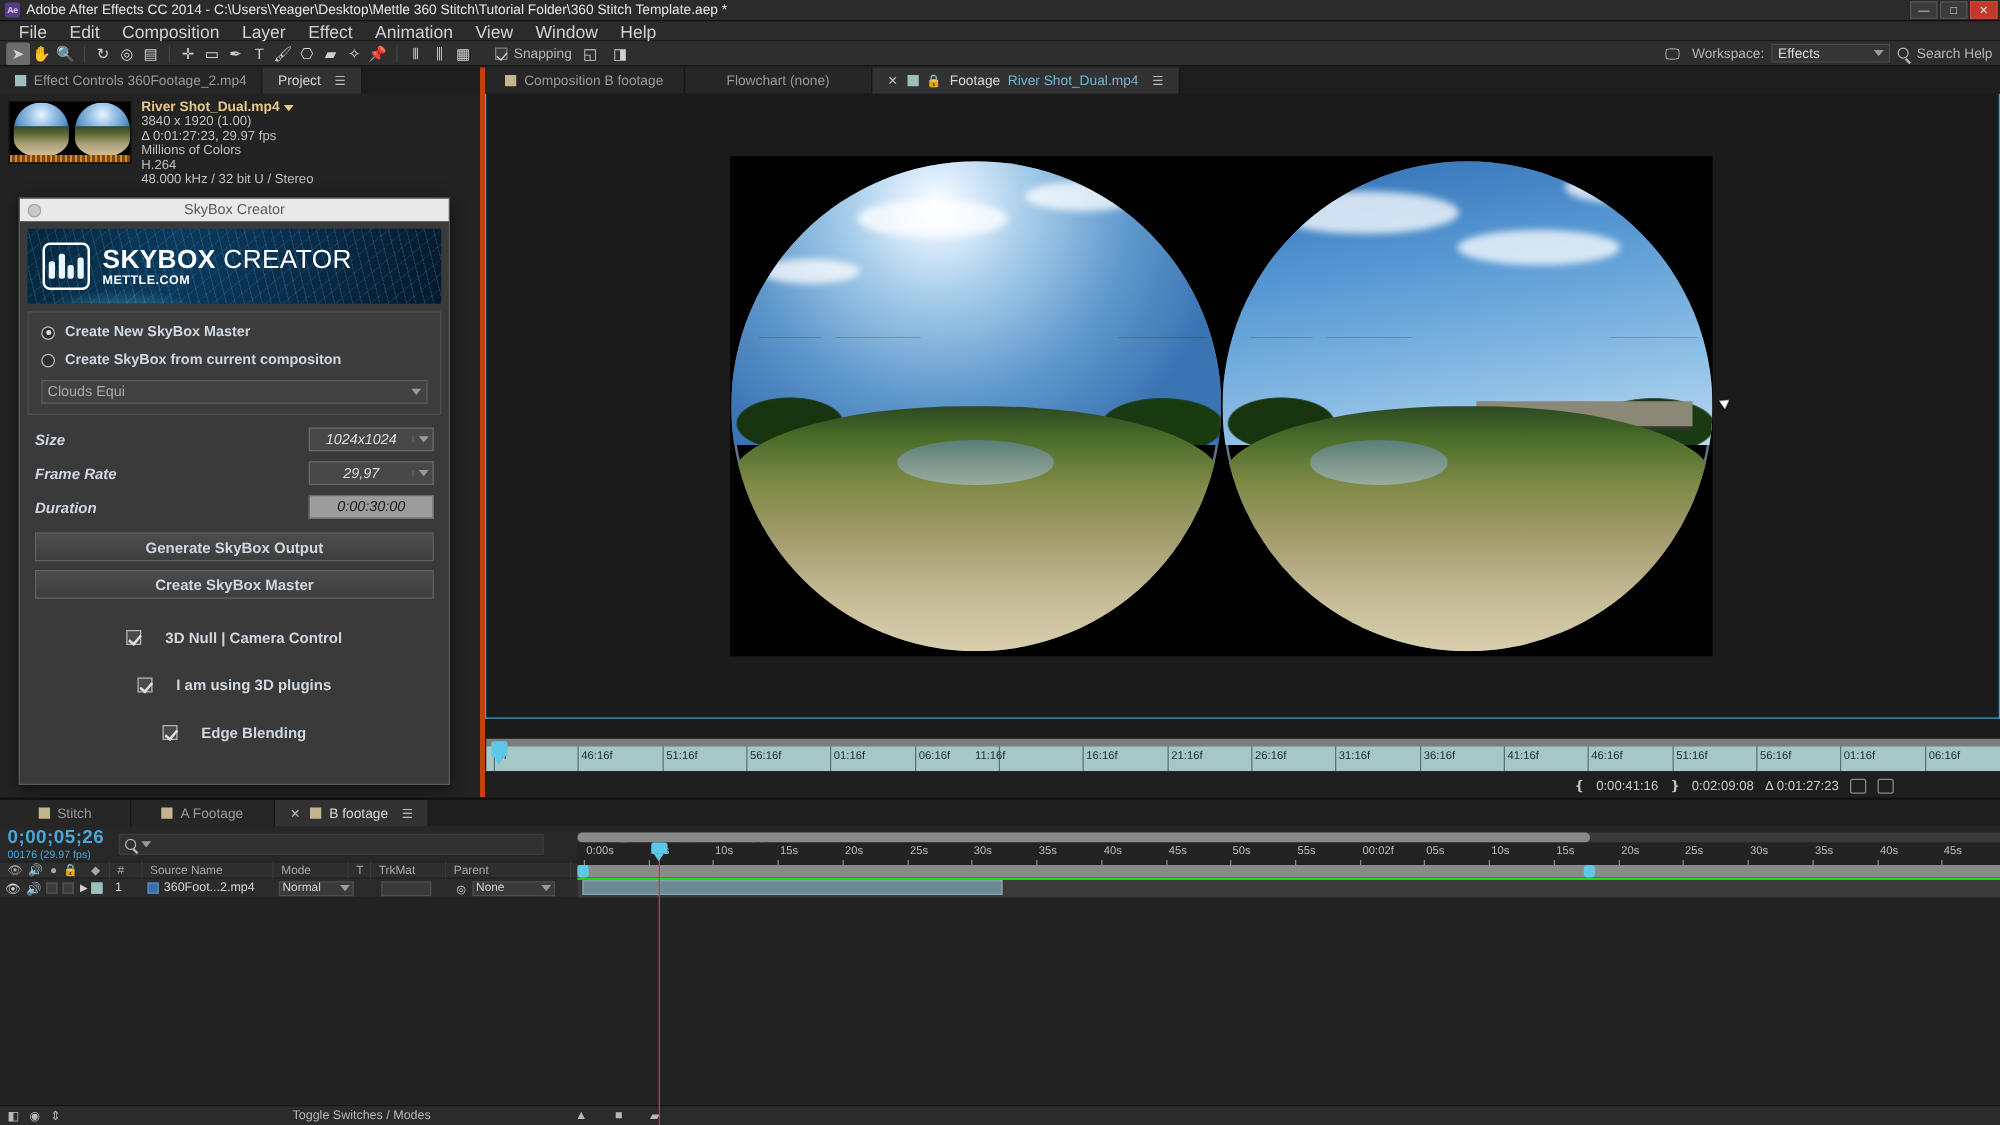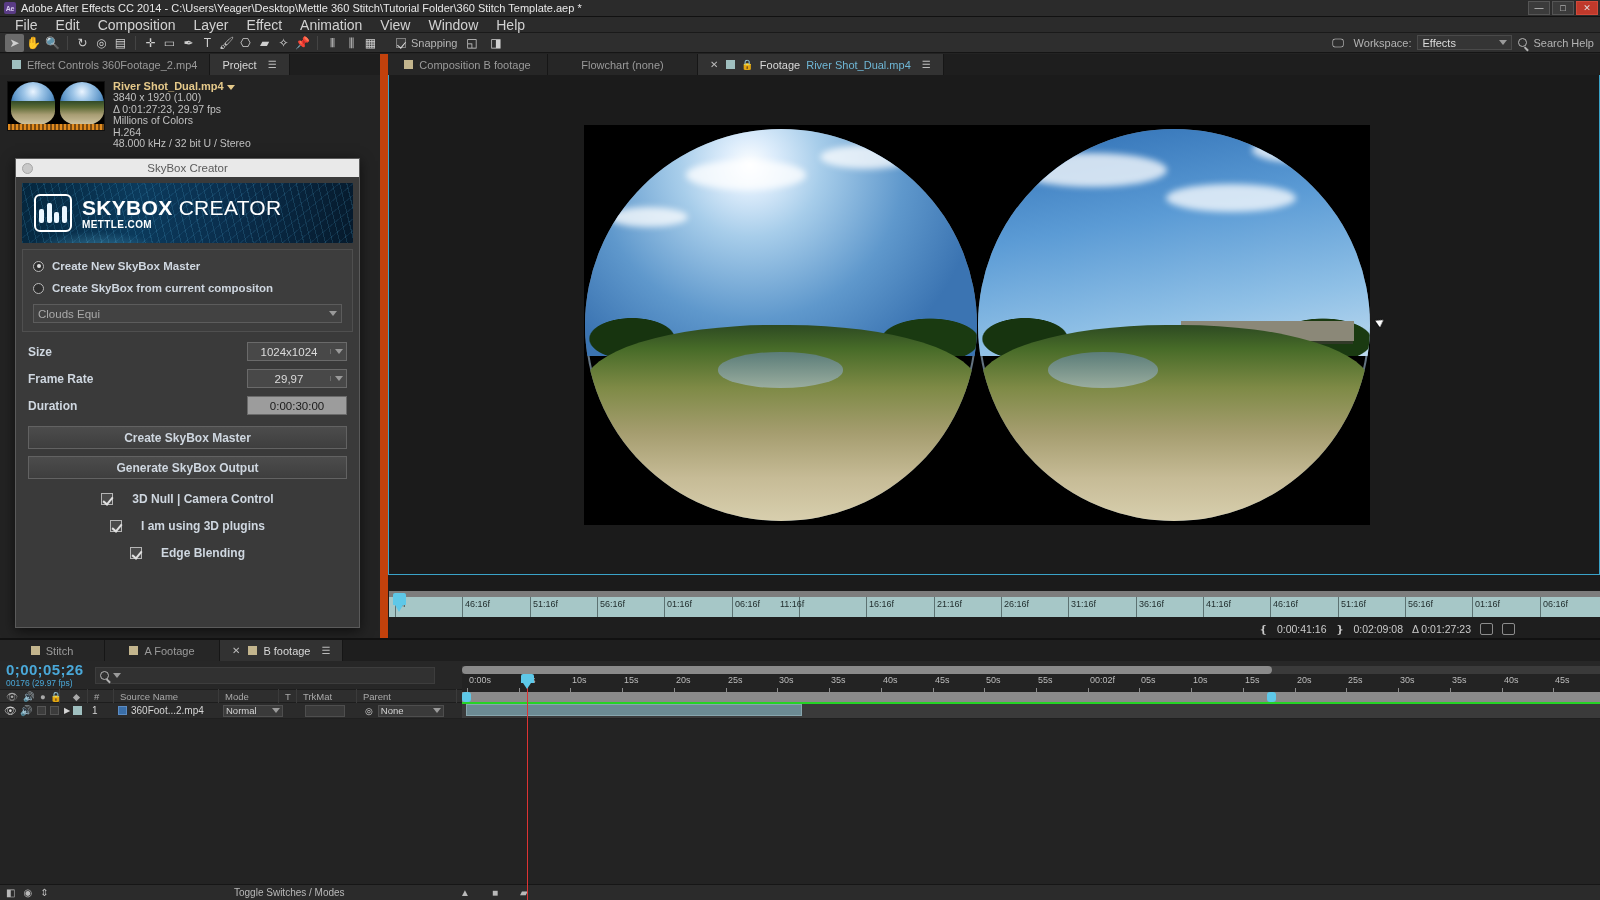--- a/index.html
+++ b/index.html
@@ -39,21 +39,21 @@
     border:solid #ddd; border-width:0 1.6px 1.6px 0; transform:rotate(40deg); }
   .ws-right { position:absolute; right:6px; display:flex; align-items:center; gap:6px; }
   .ws-select { background:#353535; border:1px solid #4a4a4a; height:15px; min-width:95px;
     display:flex; align-items:center; padding:0 4px; justify-content:space-between;
     color:#ddd; font-size:11px;}
   .lab { color:#b4b4b4; font-size:11px; }
 
   
   .mid { position:absolute; left:0; top:54px; width:1600px; height:584px; }
   .leftpane { position:absolute; left:0; top:0; width:388px; height:584px; background:#232323;
-     border-right:8px solid #c2410c;}
+     border-right:4px solid #c2410c;}
   .rightpane { position:absolute; left:388px; top:0; width:1212px; height:584px; background:#1b1b1b;}
 
   
   .ptabs { height:21px; background:#1e1e1e; display:flex; align-items:stretch; }
   .ptab { display:flex; align-items:center; gap:6px; padding:0 12px; font-size:11px;
     color:#9a9a9a; background:#262626; border-right:1px solid #161616; position:relative;}
   .ptab.sel { background:#323232; color:#d8d8d8; }
   .ptab .sq { width:9px; height:9px; background:#9fbfbf; display:inline-block;}
   .ptab .sq.tan { background:#c3b58d; }
   .ptab .closex { color:#bbb; font-size:10px; margin-right:2px;}
@@ -107,34 +107,34 @@
   .radio-row { display:flex; align-items:center; gap:8px; margin-bottom:10px; }
   .radio { width:11px; height:11px; border-radius:50%; border:1px solid #b9b9b9; background:#2e2e2e;
      position:relative;}
   .radio.on:after { content:""; position:absolute; left:2.5px; top:2.5px; width:4px; height:4px;
      border-radius:50%; background:#ddd;}
   .rl { font-size:11.5px; color:#cfd7e0; font-weight:bold;}
   .sb-dropdown { height:19px; background:#424242; border:1px solid #5c5c5c; display:flex;
      align-items:center; padding:0 4px; justify-content:space-between; color:#a9a9a9; font-size:11.5px;}
   .dd-arrow { border-left:4px solid transparent; border-right:4px solid transparent;
      border-top:5px solid #9a9a9a; }
-  .sb-fields { padding:6px 12px 0 12px; }
+  .sb-fields { padding:6px 12px 0 12px;font-style:italic; }
   .frow { display:flex; align-items:center; justify-content:space-between; height:27px; }
   .frow .fl { font-size:12px; color:#cfd7e0; font-weight:bold;}
   .fval { width:100px; height:19px; background:#484848; border:1px solid #6a6a6a; display:flex;
      align-items:center; justify-content:space-between; font-size:11.5px; color:#dcdcdc;}
   .fval .v { flex:1; text-align:center;}
   .fval .arrw { width:16px; border-left:1px solid #6a6a6a; display:flex; align-items:center;
      justify-content:center;}
   .fval.input { background:#9c9c9c; border:1px solid #6a6a6a; color:#1a1a1a; }
   .fval.input .v { color:#1a1a1a; }
   .sb-btn { margin:7px 12px 0 12px; height:23px; background:linear-gradient(#4c4c4c,#3e3e3e);
      border:1px solid #626262; display:flex; align-items:center; justify-content:center;
      font-size:12px; color:#cfd7e0; font-weight:bold;}
-  .chk-row { display:flex; align-items:center; justify-content:center; gap:19px; margin-top:13px; }
+  .chk-row { display:flex; align-items:center; justify-content:center; gap:19px; margin-top:24px; }
   .chkbox { width:12px; height:12px; border:1px solid #b5b5b5; background:#4a4a4a; position:relative;}
   .chkbox.on:after { content:""; position:absolute; left:3px; top:1px; width:4px; height:8px;
      border:solid #e0e0e0; border-width:0 2px 2px 0; transform:rotate(40deg);}
   .chk-lbl { font-size:12px; color:#cfd7e0; font-weight:bold;}
 
   
   .viewer { position:absolute; left:0; top:21px; width:1212px; height:500px; background:#1b1b1b;
      border:1px solid #3aa3c9; border-top:none;}
   .stage { position:absolute; left:195px; top:50px; width:786px; height:400px; background:#000; }
   .eye { position:absolute; top:0; width:393px; height:400px; overflow:hidden; }
@@ -384,22 +384,22 @@
             </div>
           </div>
           <div class="frow">
             <span class="fl">Duration</span>
             <div class="fval input">
               <span class="v">0:00:30:00</span>
             </div>
           </div>
         </div>
 
+        <div class="sb-btn">Generate SkyBox Output</div>
         <div class="sb-btn">Create SkyBox Master</div>
-        <div class="sb-btn">Generate SkyBox Output</div>
 
         <div class="chk-row">
           <div class="chkbox on"></div>
           <span class="chk-lbl">3D Null | Camera Control</span>
         </div>
         <div class="chk-row">
           <div class="chkbox on"></div>
           <span class="chk-lbl">I am using 3D plugins</span>
         </div>
         <div class="chk-row">

